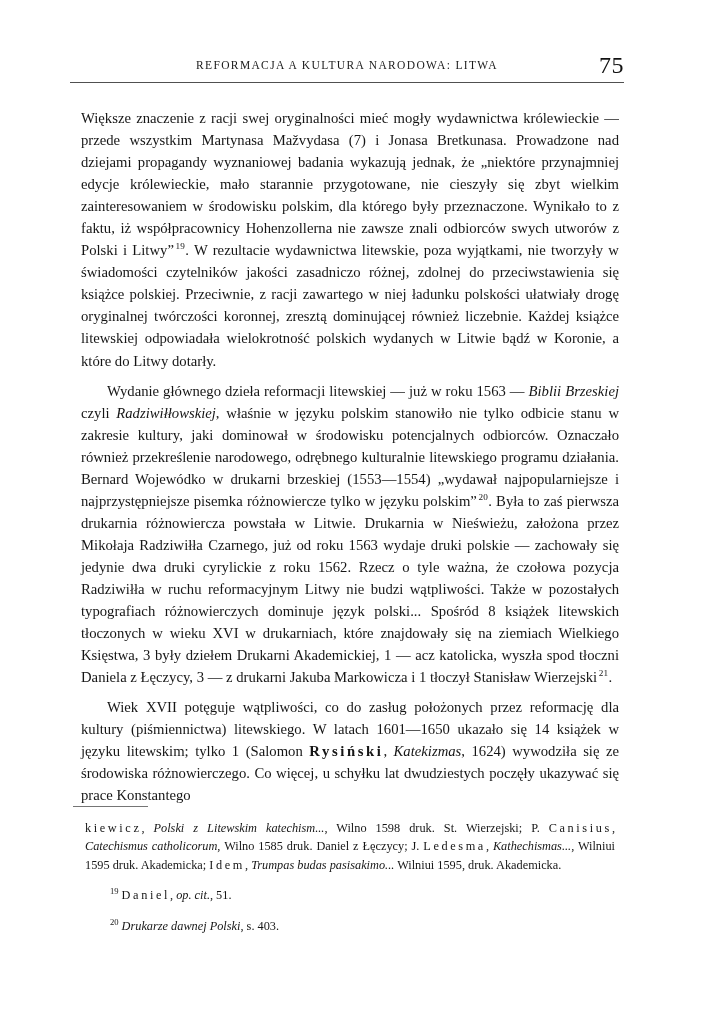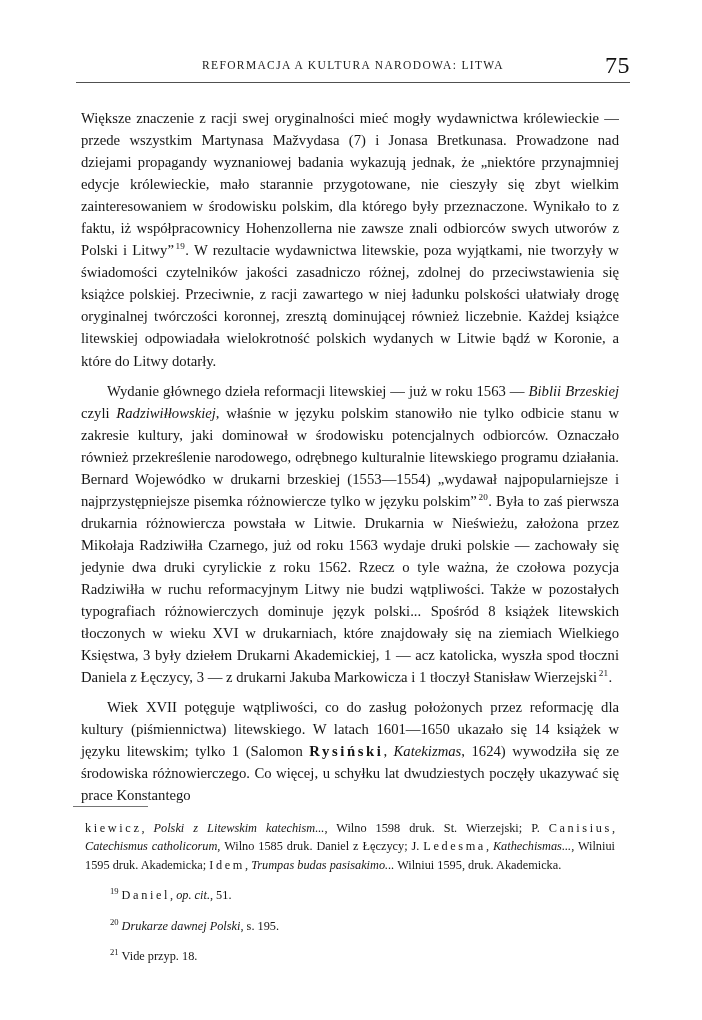--- a/index.html
+++ b/index.html
@@ -21,21 +21,21 @@
     position: absolute;
     left: 0; top: 0;
     width: 702px;
     height: 1020px;
     background: #ffffff;
   }
 
   
   .runhead {
     position: absolute;
-    left: 76px;
+    left: 70px;
     top: 58px;
     width: 554px;
     height: 22px;
   }
   .runhead-title {
     position: absolute;
     left: 0; right: 0;
     top: 1px;
     text-align: center;
     font-size: 11.5px;
@@ -154,19 +154,18 @@
   </div>
 
   <div class="footnotes">
 
     <div class="fn-rule"></div>
 
     <p class="fn cont"><span class="spaced">kiewicz</span><span>, </span><i>Polski z Litewskim katechism...</i><span>, Wilno 1598 druk. St. Wierzejski; P. </span><span class="spaced">Canisius</span><span>, </span><i>Catechismus catholicorum</i><span>, Wilno 1585 druk. Daniel z Łęczycy; J. </span><span class="spaced">Ledesma</span><span>, </span><i>Kathechismas...</i><span>, Wilniui 1595 druk. Akademicka; </span><span class="spaced">Idem</span><span>, </span><i>Trumpas budas pasisakimo...</i><span> Wilniui 1595, druk. Akademicka.</span></p>
 
     <p class="fn numbered"><sup class="fnnum">19</sup><span class="spaced">Daniel</span><span>, </span><i>op. cit.</i><span>, 51.</span></p>
 
-    <p class="fn numbered"><sup class="fnnum">20</sup><i>Drukarze dawnej Polski</i><span>, s. 195.</span></p>
+    <p class="fn numbered"><sup class="fnnum">20</sup><i>Drukarze dawnej Polski</i><span>, s. 403.</span></p>
 
-    <p class="fn numbered"><sup class="fnnum">21</sup><span>Vide przyp. 18.</span></p>
 
   </div>
 
 </div>
 
 </body></html>

